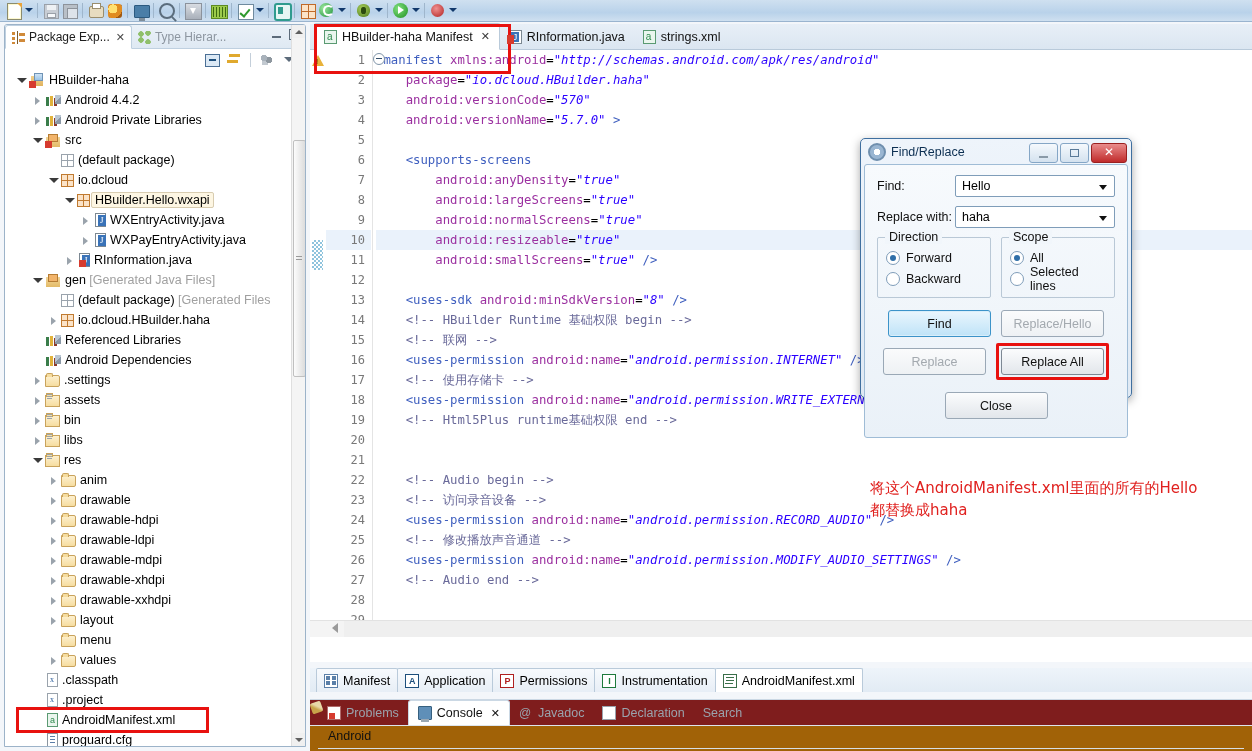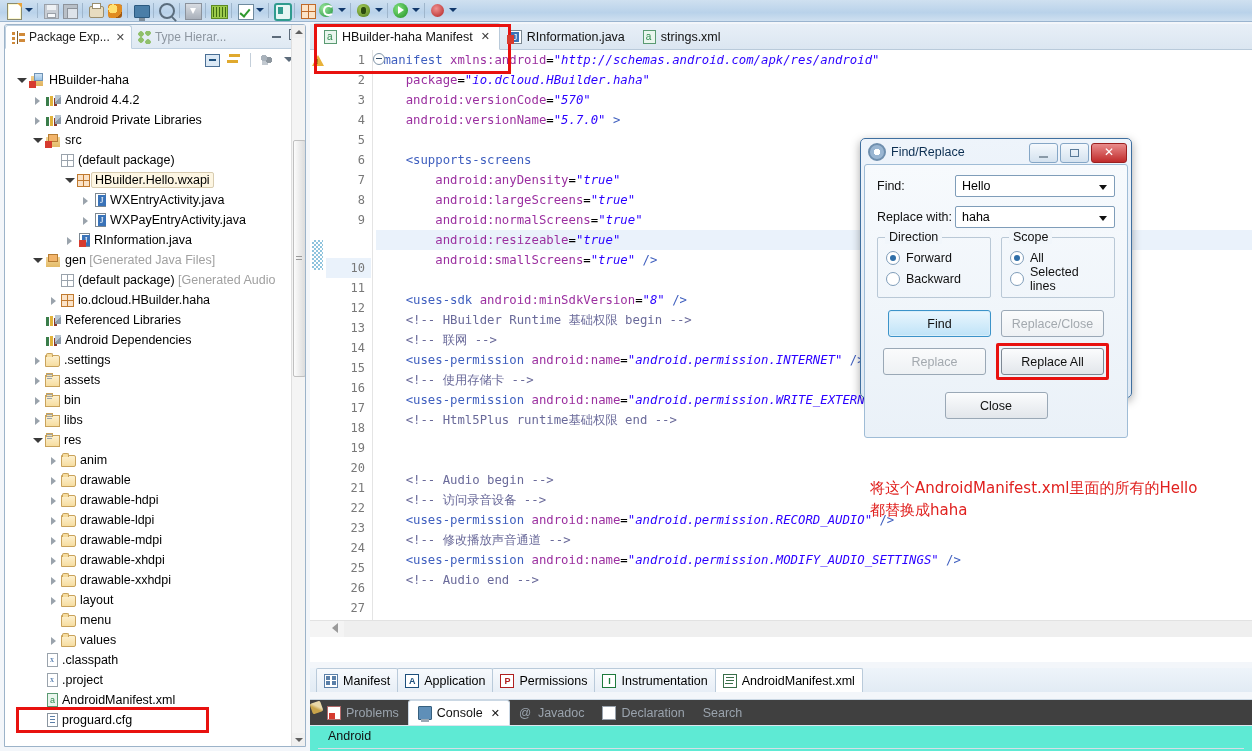--- a/index.html
+++ b/index.html
@@ -242,35 +242,35 @@
   .bico.blue{color:#1d4f7c;border-color:#1d4f7c;}
   .bico.red{color:#b02020;border-color:#b02020;}
   .bico.green{color:#1d7a3c;border-color:#1d7a3c;}
   .bico.manifest{background:#fff;border-color:#5a7fa8;}
   .bico.manifest::after{content:"";position:absolute;left:1px;top:1px;width:4px;height:4px;background:#5a7fa8;
       box-shadow:0 5px 0 #5a7fa8, 6px 0 0 #5a7fa8, 6px 5px 0 #5a7fa8;}
   .bico.xmlf{border-color:#3a6f4a;}
   .bico.xmlf::after{content:"";position:absolute;left:2px;top:2px;width:8px;height:1px;background:#3a6f4a;
       box-shadow:0 3px 0 #3a6f4a, -1px 6px 0 #3a6f4a;}
 
-  .viewtabs2{position:absolute;left:310px;top:699px;right:0;height:26px;background:#404040;
+  .viewtabs2{position:absolute;left:310px;top:699px;right:0;height:26px;background:#7f1d1d;
       display:flex;align-items:center;padding-left:8px;box-sizing:border-box;border-top:1px solid #cbd8e4;}
   .v2tab{display:flex;align-items:center;gap:5px;font-size:12.5px;color:#9aa3ad;padding:0 9px;height:24px;}
   .v2tab.active{color:#111;background:#fff;border:1px solid #cbd8e4;border-bottom:none;border-radius:3px 3px 0 0;}
   .v2ico{width:14px;height:14px;position:relative;flex:none;}
   .vi-prob{background:#fff;border:1px solid #b06a6a;box-sizing:border-box;}
   .vi-prob::after{content:"";position:absolute;left:1px;bottom:0;width:6px;height:6px;background:#d63b2f;}
   .vi-cons{background:#5f8fb8;border:1px solid #36607f;box-sizing:border-box;border-radius:1px;}
   .vi-cons::after{content:"";position:absolute;left:2px;bottom:-3px;width:8px;height:3px;background:#9aa8b4;}
   .vi-at{font-size:12px;color:#9aa3ad;line-height:14px;}
   .vi-decl{background:#fff;border:1px solid #9aa3ad;box-sizing:border-box;}
   .vi-srch{position:absolute;left:1px;top:2px;width:11px;height:11px;
       background:linear-gradient(45deg,#c8a44a 40%,#e8d8a8 60%);transform:rotate(-20deg);border-radius:2px;}
 
-  .consolearea{position:absolute;left:310px;top:725px;right:0;bottom:0;background:#5eead4;
+  .consolearea{position:absolute;left:310px;top:725px;right:0;bottom:0;background:#a16207;
       border-top:1px solid #dde5ee;}
   .console-label{position:absolute;left:18px;top:3px;font-size:12.5px;color:#111;}
   .console-rule{position:absolute;left:8px;top:22px;right:8px;height:1px;background:#d6dee6;}
 
   
   .dlg{position:absolute;left:860px;top:138px;width:272px;height:260px;
       background:linear-gradient(#eef4fb,#dfe9f4);
       border:1px solid #3f6f9f;border-radius:5px;
       box-shadow:0 3px 10px rgba(0,0,0,.35);box-sizing:border-box;padding:2px;}
   .dlg-tb{height:22px;display:flex;align-items:center;padding:0 2px 0 5px;position:relative;}
@@ -443,20 +443,25 @@
         <div class="trow" style="padding-left: 26px;">
           <span class="tw open"></span>
           <span class="tico i-src"></span>
           <span class="tlabel">src</span>
         </div>
         <div class="trow" style="padding-left: 42px;">
           <span class="tw "></span>
           <span class="tico i-pkgempty"></span>
           <span class="tlabel">(default package)</span>
         </div>
+        <div class="trow" style="padding-left: 42px;">
+          <span class="tw open"></span>
+          <span class="tico i-pkg"></span>
+          <span class="tlabel">io.dcloud</span>
+        </div>
         <div class="trow sel" style="padding-left: 58px;">
           <span class="tw open"></span>
           <span class="tico i-pkg"></span>
           <span class="tlabel">HBuilder.Hello.wxapi</span>
         </div>
         <div class="trow" style="padding-left: 74px;">
           <span class="tw closed"></span>
           <span class="tico i-java"></span>
           <span class="tlabel">WXEntryActivity.java</span>
         </div>
@@ -471,21 +476,21 @@
           <span class="tlabel">RInformation.java</span>
         </div>
         <div class="trow" style="padding-left: 26px;">
           <span class="tw open"></span>
           <span class="tico i-gen"></span>
           <span class="tlabel">gen <span class="tlabel gray">[Generated Java Files]</span></span>
         </div>
         <div class="trow" style="padding-left: 42px;">
           <span class="tw "></span>
           <span class="tico i-pkgempty"></span>
-          <span class="tlabel">(default package) <span class="tlabel gray">[Generated Audio</span></span>
+          <span class="tlabel">(default package) <span class="tlabel gray">[Generated Files</span></span>
         </div>
         <div class="trow" style="padding-left: 42px;">
           <span class="tw closed"></span>
           <span class="tico i-pkg"></span>
           <span class="tlabel">io.dcloud.HBuilder.haha</span>
         </div>
         <div class="trow" style="padding-left: 26px;">
           <span class="tw "></span>
           <span class="tico i-lib"></span>
           <span class="tlabel">Referenced Libraries</span>
@@ -622,21 +627,21 @@
       <div class="linenums" id="linenums">
           <div class="ln" style="padding-right: 6px;">1</div>
           <div class="ln" style="padding-right: 6px;">2</div>
           <div class="ln" style="padding-right: 6px;">3</div>
           <div class="ln" style="padding-right: 6px;">4</div>
           <div class="ln" style="padding-right: 6px;">5</div>
           <div class="ln" style="padding-right: 6px;">6</div>
           <div class="ln" style="padding-right: 6px;">7</div>
           <div class="ln" style="padding-right: 6px;">8</div>
           <div class="ln" style="padding-right: 6px;">9</div>
-          <div class="ln hl" style="padding-right: 6px; margin-top: 28px;">10</div>
+          <div class="ln hl" style="padding-right: 6px;">10</div>
           <div class="ln" style="padding-right: 6px;">11</div>
           <div class="ln" style="padding-right: 6px;">12</div>
           <div class="ln" style="padding-right: 6px;">13</div>
           <div class="ln" style="padding-right: 6px;">14</div>
           <div class="ln" style="padding-right: 6px;">15</div>
           <div class="ln" style="padding-right: 6px;">16</div>
           <div class="ln" style="padding-right: 6px;">17</div>
           <div class="ln" style="padding-right: 6px;">18</div>
           <div class="ln" style="padding-right: 6px;">19</div>
           <div class="ln" style="padding-right: 6px;">20</div>
@@ -761,21 +766,21 @@
           </div>
           <div class="radio">
             <span class="rdot"></span>
             <span>Selected lines</span>
           </div>
         </div>
       </div>
 
       <div class="brow-wrap">
         <span class="dbtn primary">Find</span>
-        <span class="dbtn disabled">Replace/Close</span>
+        <span class="dbtn disabled">Replace/Hello</span>
       </div>
       <div class="brow-wrap two">
         <span class="dbtn disabled">Replace</span>
         <span class="hibox">
           <span class="dbtn hi">Replace All</span>
         </span>
       </div>
       <div class="closerow">
         <span class="dbtn">Close</span>
       </div>

